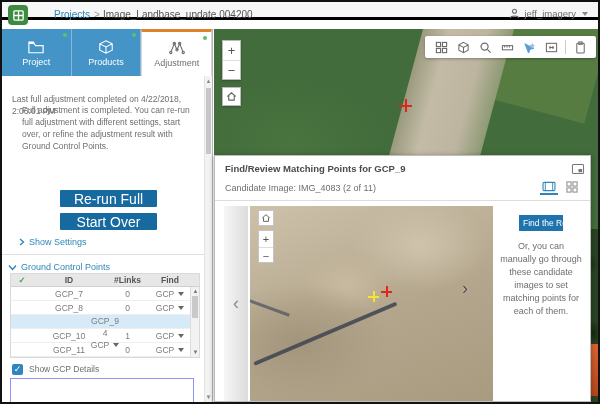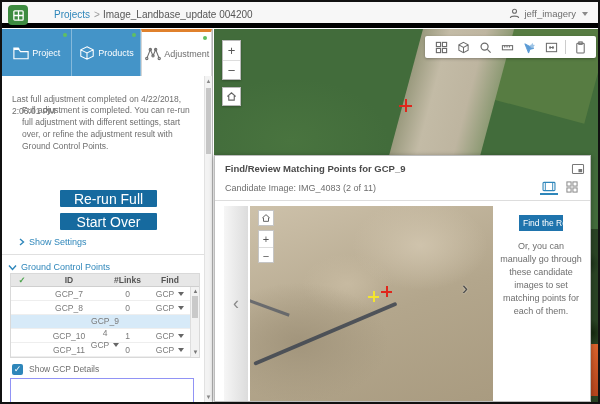--- a/index.html
+++ b/index.html
@@ -1,33 +1,33 @@
 <!DOCTYPE html>
 <html><head>
 <meta charset="utf-8">
 <style>
   html,body{margin:0;padding:0;background:#888;}
   .screen{position:relative;width:600px;height:404px;box-sizing:border-box;border:2px solid #111;
     background:#fff;font-family:"Liberation Sans",sans-serif;overflow:hidden;}
   .screen *{box-sizing:border-box;}
 
   
-  .topbar{position:absolute;left:0;top:0;right:0;height:26px;background:#f7f7f7;border-bottom:5px solid #000000;}
+  .topbar{position:absolute;left:0;top:0;right:0;height:18px;background:#f7f7f7;border-bottom:3px solid #000000;}
   .logo{position:absolute;left:6px;top:3px;width:20px;height:20px;border-radius:4px;background:#3d8b40;
     display:flex;align-items:center;justify-content:center;}
   .crumb-root{position:absolute;left:52px;top:7px;font-size:10px;color:#2e86ba;cursor:pointer;}
   .crumb-sep{position:absolute;left:92px;top:7px;font-size:10px;color:#9a9a9a;}
   .crumb-cur{position:absolute;left:101px;top:7px;font-size:10px;color:#565656;}
   .user{position:absolute;right:10px;top:6px;display:flex;align-items:center;gap:4px;font-size:9.5px;color:#6e6e6e;cursor:pointer;}
   .chev-down{width:0;height:0;border-left:3.5px solid transparent;border-right:3.5px solid transparent;border-top:4px solid #8a8a8a;margin-left:2px;}
 
   
   .leftpanel{position:absolute;left:0;top:27px;width:211px;bottom:0;background:#fff;border-right:1px solid #b5b5b5;}
   .tabs{position:absolute;left:0;top:0;width:100%;height:47px;display:flex;}
-  .tab{position:relative;flex:1;background:#4494c8;color:#fff;display:flex;align-items:center;
+  .tab{position:relative;flex:1;background:#4494c8;color:#fff;display:flex;flex-direction:column;align-items:center;
     justify-content:center;gap:2px;font-size:9px;cursor:pointer;border-right:1px solid rgba(255,255,255,.35);}
   .tab svg{stroke:#fff;}
   .tab.active{background:#fff;color:#6e6e6e;border-top:3px solid #e0812c;border-right:1px solid #d5d5d5;border-left:1px solid #d5d5d5;}
   .tab.active svg{stroke:#6e6e6e;}
   .tabdot{position:absolute;right:4px;top:4px;width:4px;height:4px;border-radius:50%;background:#5fbf63;}
 
   .pcontent{position:absolute;left:0;top:47px;right:8px;bottom:0;font-size:8.5px;color:#6e6e6e;line-height:12px;}
   .status{position:absolute;left:10px;top:17px;width:186px;}
   .desc{position:absolute;left:20px;top:28px;width:178px;}
   .btn{position:absolute;left:58px;width:97px;height:17px;background:#166a9f;color:#fff;font-size:14px;

